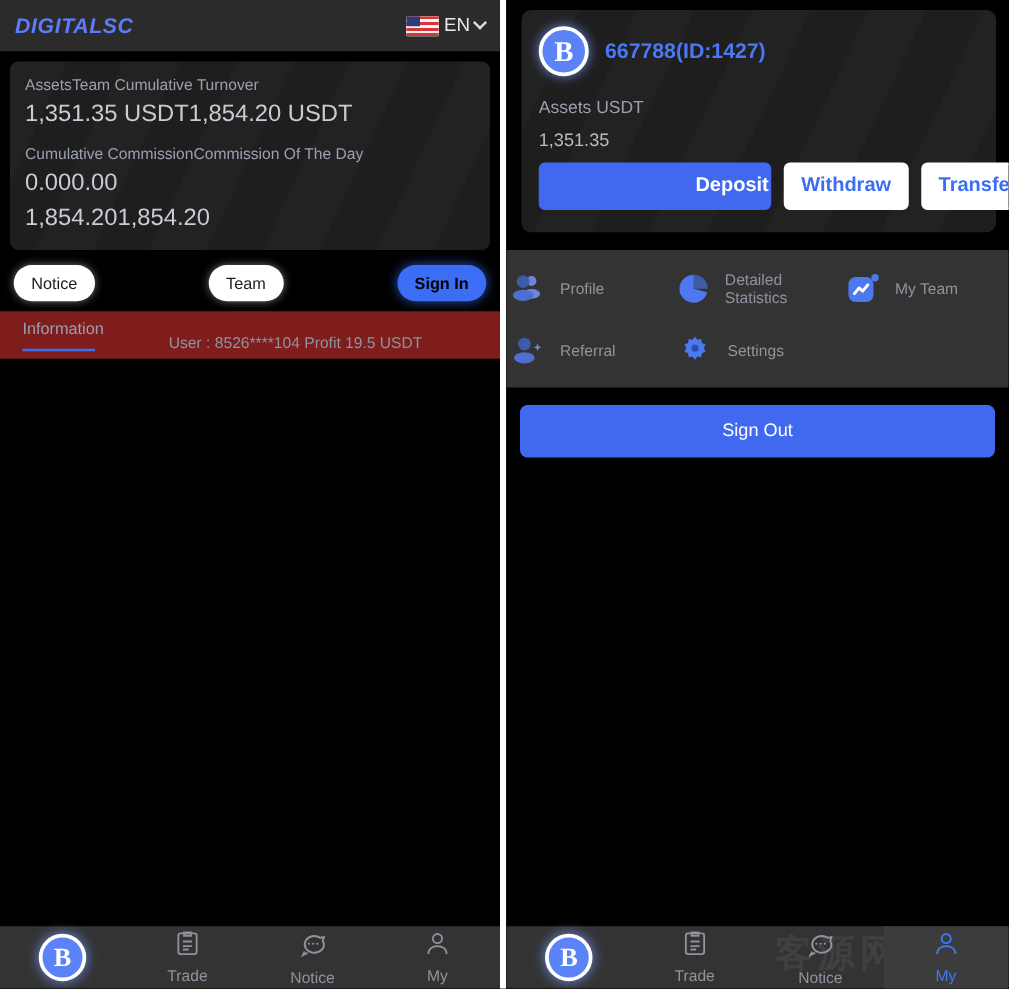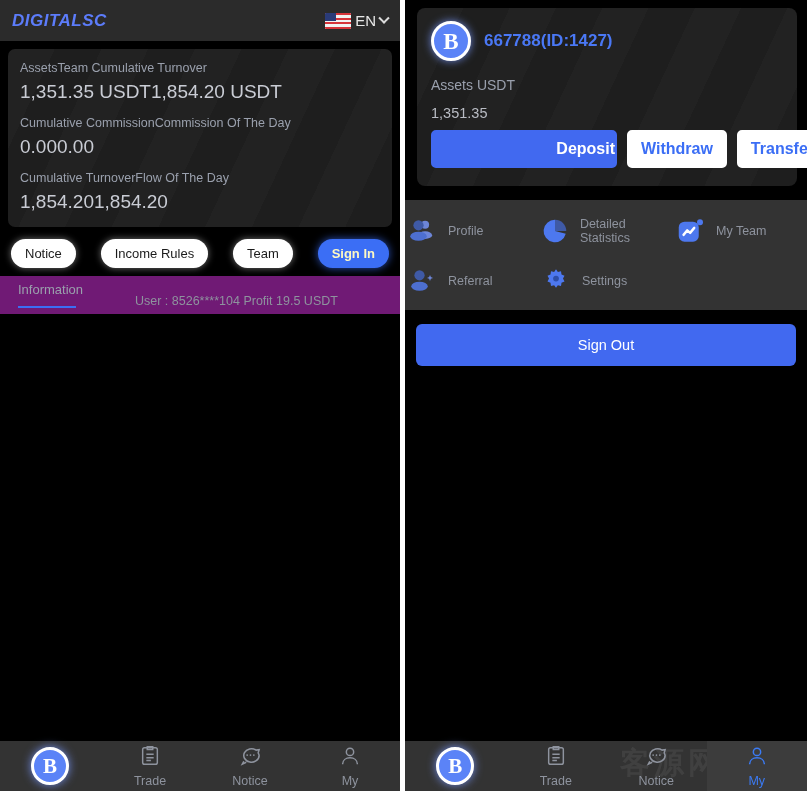--- a/index.html
+++ b/index.html
@@ -53,25 +53,25 @@
 
   
   .pill-row { display: flex; align-items: center; justify-content: space-between;
               padding: 4px 11px 8px 11px; gap: 8px; }
   .pill {
     background: #fff; color: #1b1b1b; border: none;
     border-radius: 16px; font-size: 13px; padding: 7px 14px;
     box-shadow: 0 0 7px rgba(255,255,255,.45);
     font-family: "Liberation Sans", sans-serif; cursor: pointer; white-space: nowrap;
   }
-  .pill.primary { background: #3b6ef5; color: #fef9c3; font-weight: bold;
+  .pill.primary { background: #3b6ef5; color: #000000; font-weight: bold;
                   box-shadow: 0 0 9px rgba(59,110,245,.75); }
 
   
-  .info-strip { background: #701a75; height: 38px; position: relative; }
+  .info-strip { background: #7f1d1d; height: 38px; position: relative; }
   .info-tab { position: absolute; left: 18px; top: 6px; font-size: 13px; color: #9aa0ad; }
   .info-underline { position: absolute; left: 18px; top: 30px; width: 58px; height: 2px; background: #3b6ef5; }
   .marquee { position: absolute; left: 135px; top: 18px; font-size: 12.5px; color: #8e939e; white-space: nowrap; }
 
   .left-body { background: #000; height: 100%; }
 
   
   .acct-card {
     margin: 8px 10px 0 12px; background: #1e1e1e; border-radius: 8px;
     padding: 13px 14px 18px 14px;
@@ -167,33 +167,28 @@
 
       <div class="srow labels">
         <span class="lbl">Cumulative Commission</span>
         <span class="lbl">Commission Of The Day</span>
       </div>
       <div class="srow">
         <span class="val">0.00</span>
         <span class="val">0.00</span>
       </div>
 
-      <div class="srow labels">
-        <span class="lbl">Cumulative Turnover</span>
-        <span class="lbl">Flow Of The Day</span>
-      </div>
       <div class="srow">
         <span class="val">1,854.20</span>
         <span class="val">1,854.20</span>
       </div>
     </div>
 
     <div class="pill-row">
       <button class="pill">Notice</button>
-      <button class="pill">Income Rules</button>
       <button class="pill">Team</button>
       <button class="pill primary">Sign In</button>
     </div>
 
     <div class="info-strip">
       <div class="info-tab">Information</div>
       <div class="info-underline"></div>
       <div class="marquee">User : 8526****104 Profit 19.5 USDT</div>
     </div>
 

